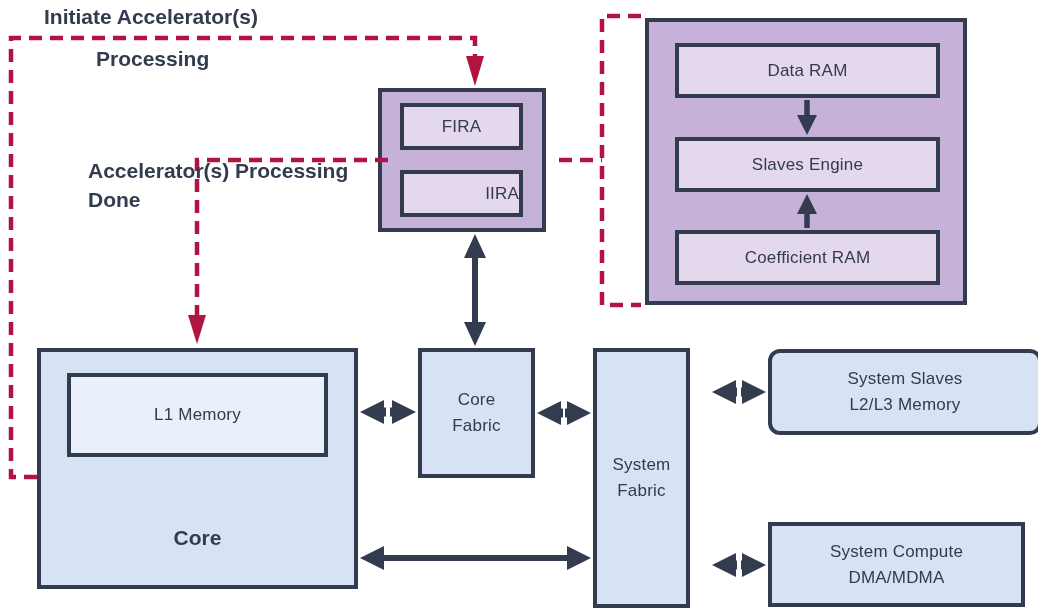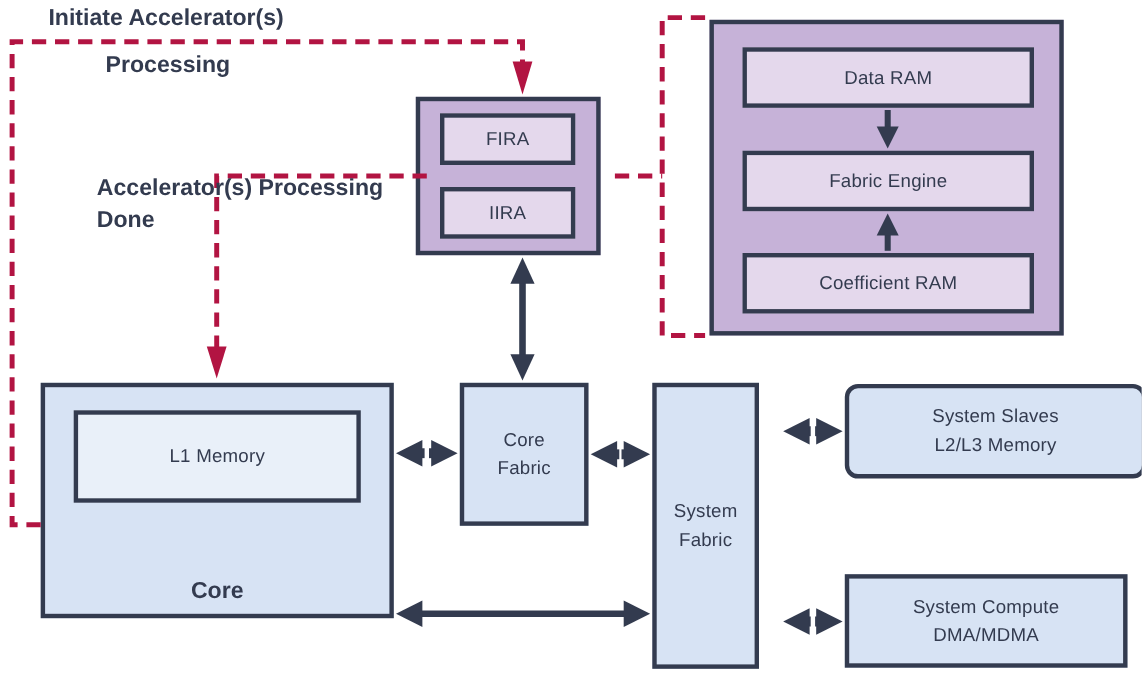--- a/index.html
+++ b/index.html
@@ -56,38 +56,38 @@
 </style>
 </head>
 <body>
 
 <div id="canvas">
 
   <div class="block purple-outer" style="left:378px;top:88px;width:168px;height:144px;">
     <div class="block purple-inner" style="left:18px;top:11px;width:123px;height:47px;">
       <span class="label">FIRA</span>
     </div>
-    <div class="block purple-inner" style="left:18px;top:78px;width:123px;height:47px;">
+    <div class="block purple-inner" style="left:18px;top:78px;width:123px;height:47px;justify-content:flex-end;">
       <span class="label">IIRA</span>
     </div>
   </div>
 
   <div class="block purple-outer" style="left:645px;top:18px;width:322px;height:287px;">
     <div class="block purple-inner" style="left:26px;top:21px;width:265px;height:55px;">
       <span class="label">Data RAM</span>
     </div>
     <div class="block purple-inner" style="left:26px;top:115px;width:265px;height:55px;">
-      <span class="label">Fabric Engine</span>
+      <span class="label">Slaves Engine</span>
     </div>
     <div class="block purple-inner" style="left:26px;top:208px;width:265px;height:55px;">
       <span class="label">Coefficient RAM</span>
     </div>
   </div>
 
-  <div class="block blue" style="left:37px;top:348px;width:321px;height:214px;justify-content:flex-start;align-items:flex-start;">
+  <div class="block blue" style="left:37px;top:348px;width:321px;height:241px;justify-content:flex-start;align-items:flex-start;">
     <div class="block blue-inner" style="left:26px;top:21px;width:261px;height:84px;">
       <span class="label">L1 Memory</span>
     </div>
     <span class="core-label">Core</span>
   </div>
 
   <div class="block blue" style="left:418px;top:348px;width:117px;height:130px;">
     <span class="label">
       <span class="line">Core</span>
       <span class="line">Fabric</span>

